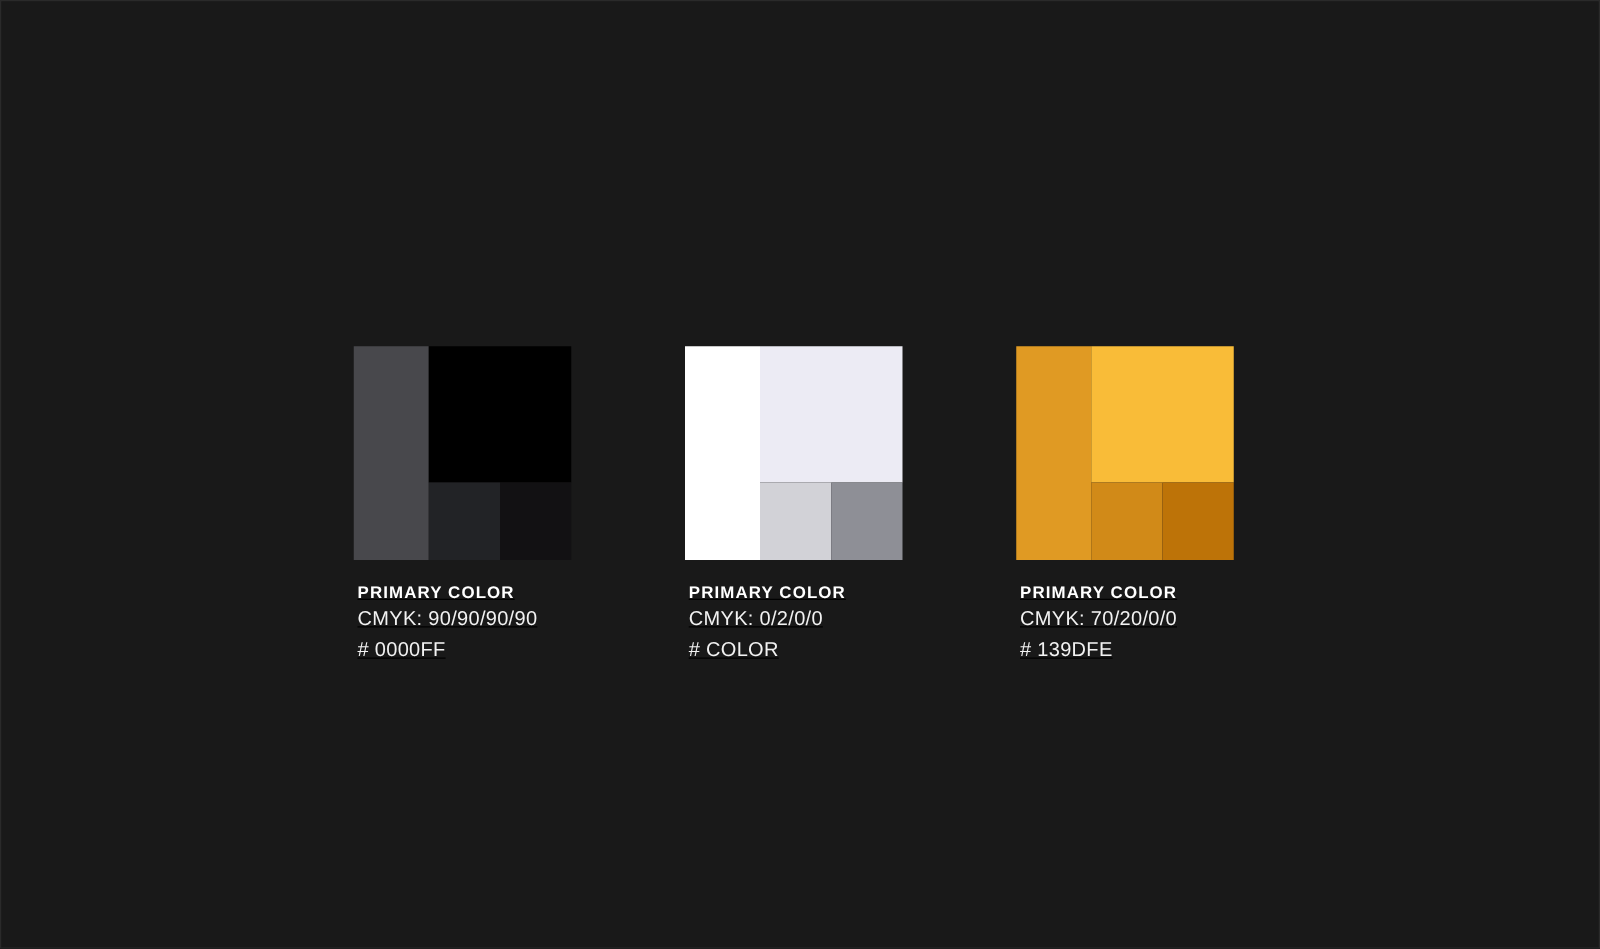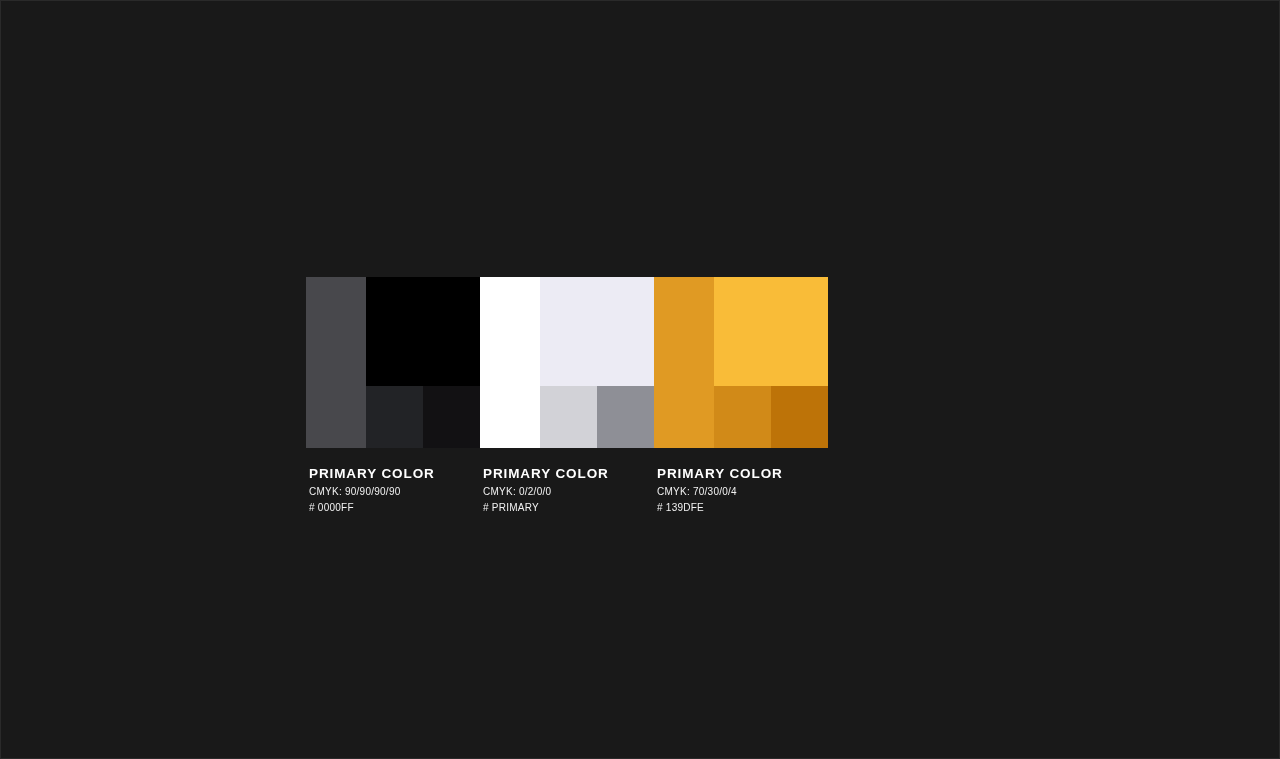--- a/index.html
+++ b/index.html
@@ -22,23 +22,25 @@
     width: 1280px;
     height: 759px;
     background: #191919;
     border: 1px solid #2a2a2a;
     overflow: hidden;
   }
 
   
   .swatch-row {
     position: absolute;
-    left: 305px;
+    left: 282px;
     top: 276px;
     display: flex;
+    gap: 91px;
+    text-decoration: underline;
   }
 
   .swatch-card {
     width: 174px;
   }
 
   
   .mosaic {
     position: relative;
     width: 174px;
@@ -68,21 +70,21 @@
     font-size: 13.5px;
     font-weight: bold;
     color: #ffffff;
     letter-spacing: 0.9px;
     line-height: 1.25;
     text-transform: uppercase;
     white-space: nowrap;
   }
 
   .caption-line {
-    font-size: 10px;
+    font-size: 16px;
     font-weight: normal;
     color: #f2f2f2;
     letter-spacing: 0.25px;
     line-height: 1.42;
     white-space: nowrap;
     margin-top: 2px;
   }
 </style>
 </head>
 <body>
@@ -108,32 +110,32 @@
     <div class="swatch-card">
       <div class="mosaic">
         <div class="tile tile-left" id="s1-left" style="background: rgb(255, 255, 255);"></div>
         <div class="tile tile-main" id="s1-main" style="background: rgb(236, 235, 244);"></div>
         <div class="tile tile-bl" id="s1-bl" style="background: rgb(210, 210, 215);"></div>
         <div class="tile tile-br" id="s1-br" style="background: rgb(142, 143, 150);"></div>
       </div>
       <div class="caption">
         <div class="caption-title">PRIMARY COLOR</div>
         <div class="caption-line">CMYK: 0/2/0/0</div>
-        <div class="caption-line"># PRIMARY</div>
+        <div class="caption-line"># COLOR</div>
       </div>
     </div>
 
     <div class="swatch-card">
       <div class="mosaic">
         <div class="tile tile-left" id="s2-left" style="background: rgb(224, 154, 35);"></div>
         <div class="tile tile-main" id="s2-main" style="background: rgb(249, 188, 56);"></div>
         <div class="tile tile-bl" id="s2-bl" style="background: rgb(209, 138, 24);"></div>
         <div class="tile tile-br" id="s2-br" style="background: rgb(189, 115, 8);"></div>
       </div>
       <div class="caption">
         <div class="caption-title">PRIMARY COLOR</div>
-        <div class="caption-line">CMYK: 70/30/0/4</div>
+        <div class="caption-line">CMYK: 70/20/0/0</div>
         <div class="caption-line"># 139DFE</div>
       </div>
     </div>
 
   </div>
 </div>
 
 </body></html>

